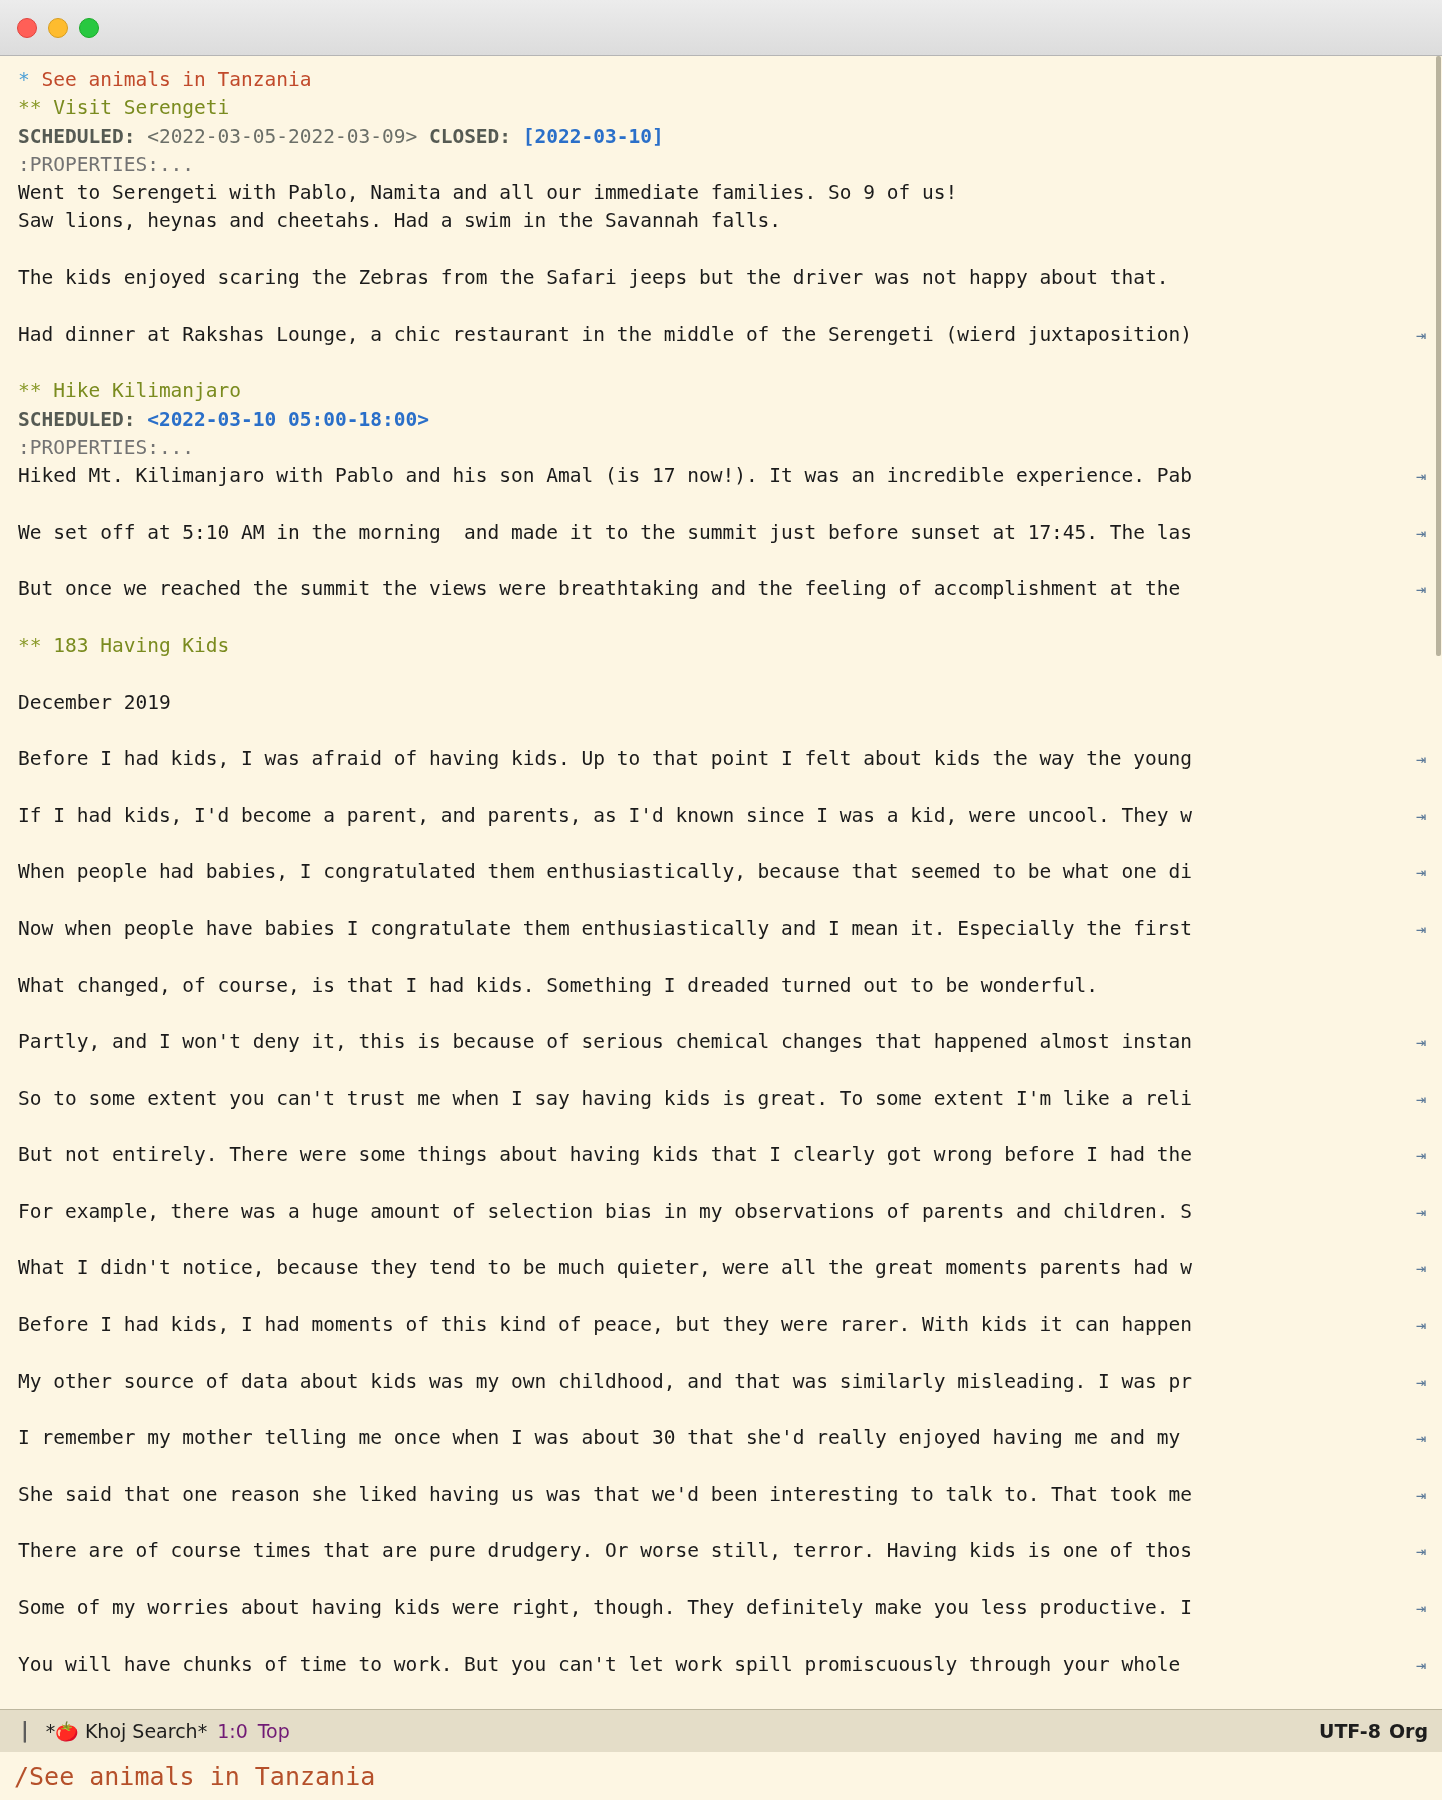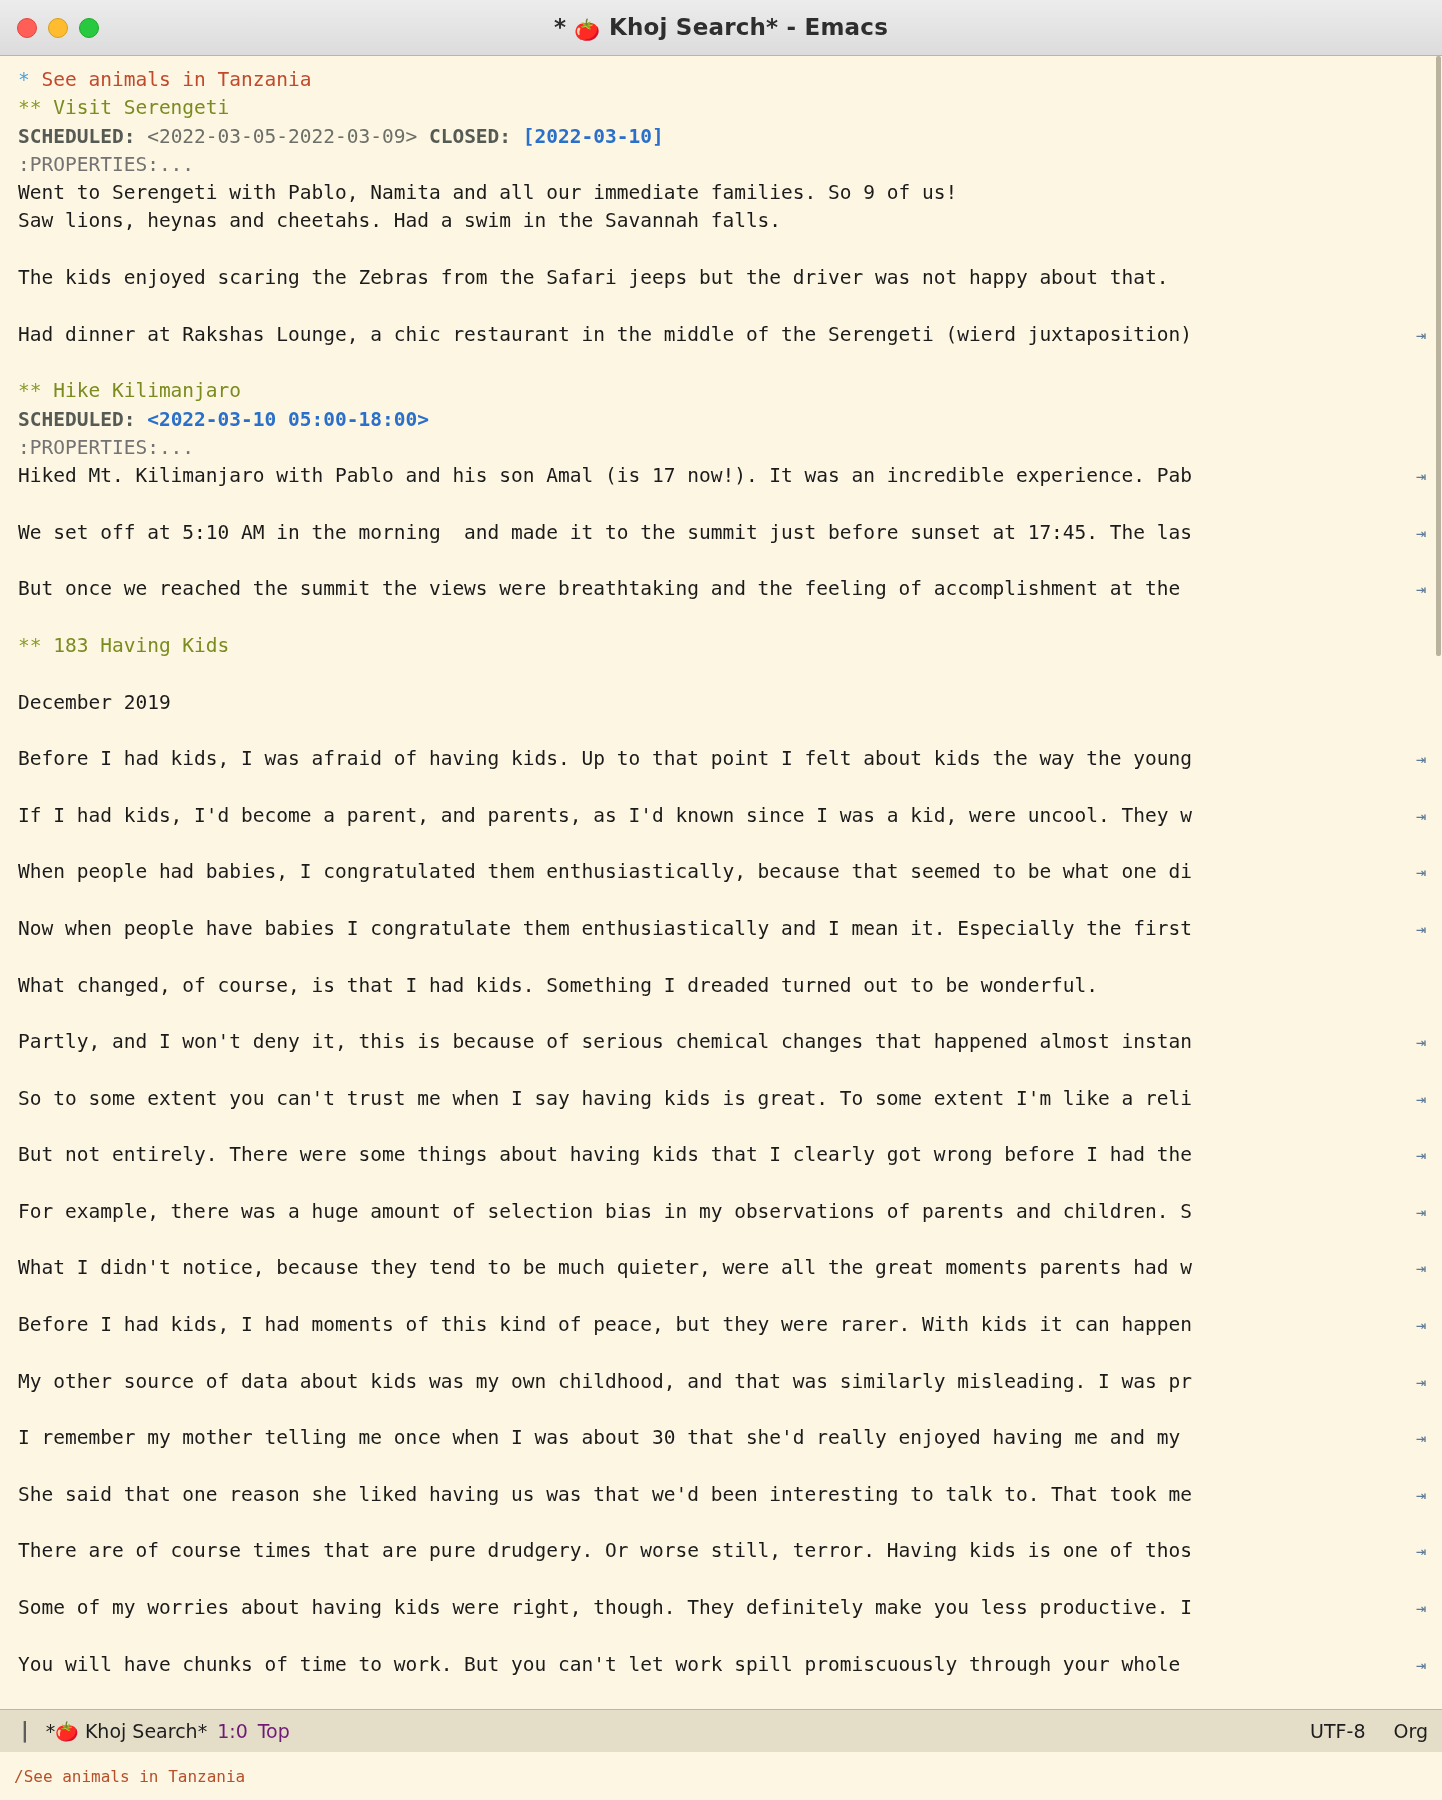--- a/index.html
+++ b/index.html
@@ -149,49 +149,46 @@
     color: #5c5c5c;
     font-size: 18px;
     letter-spacing: -2px;
   }
   .ml-buf {
     font-weight: normal;
   }
   .ml-pos { color: #701a75; }
   .ml-right {
     display: flex;
-    gap: 28px;
-    font-weight: normal;
+    gap: 8px;
+    font-weight: bold;
     justify-content: flex-end;
   }
   
   .minibuffer {
     height: 48px;
     min-height: 48px;
     background: #fdf6e3;
     display: flex;
     align-items: center;
     padding-left: 14px;
-    font-size: 16px;
+    font-size: 25px;
     color: #b5502a;
   }
 </style>
 </head>
 <body>
 
 <div class="window">
 
   <div class="titlebar">
     <div class="traffic">
       <span class="dot red"></span>
       <span class="dot yellow"></span>
       <span class="dot green"></span>
-    </div>
-    <div class="title">
-      <span>* </span><span class="emacs-glyph">🍅</span> <span>Khoj Search* - Emacs</span>
     </div>
   </div>
 
   <div class="buffer-wrap">
     <div class="fringe-left"></div>
     <div class="buffer" id="buffer"><div class="line"><span class="star">*</span><span class="h1"> See animals in Tanzania</span></div><div class="line"><span class="star2">**</span><span class="h2"> Visit Serengeti</span></div><div class="line"><span class="kw">SCHEDULED:</span><span class="ts"> &lt;2022-03-05-2022-03-09&gt; </span><span class="kw">CLOSED:</span><span class="link2"> [2022-03-10]</span></div><div class="line"><span class="props">:PROPERTIES:...</span></div><div class="line"><span>Went to Serengeti with Pablo, Namita and all our immediate families. So 9 of us!</span></div><div class="line"><span>Saw lions, heynas and cheetahs. Had a swim in the Savannah falls.</span></div><div class="line blank">&nbsp;</div><div class="line"><span>The kids enjoyed scaring the Zebras from the Safari jeeps but the driver was not happy about that.</span></div><div class="line blank">&nbsp;</div><div class="line"><span>Had dinner at Rakshas Lounge, a chic restaurant in the middle of the Serengeti (wierd juxtaposition)</span><span class="cont">⇥</span></div><div class="line blank">&nbsp;</div><div class="line"><span class="star2">**</span><span class="h2"> Hike Kilimanjaro</span></div><div class="line"><span class="kw">SCHEDULED:</span><span class="link2"> &lt;2022-03-10 05:00-18:00&gt;</span></div><div class="line"><span class="props">:PROPERTIES:...</span></div><div class="line"><span>Hiked Mt. Kilimanjaro with Pablo and his son Amal (is 17 now!). It was an incredible experience. Pab</span><span class="cont">⇥</span></div><div class="line blank">&nbsp;</div><div class="line"><span>We set off at 5:10 AM in the morning  and made it to the summit just before sunset at 17:45. The las</span><span class="cont">⇥</span></div><div class="line blank">&nbsp;</div><div class="line"><span>But once we reached the summit the views were breathtaking and the feeling of accomplishment at the </span><span class="cont">⇥</span></div><div class="line blank">&nbsp;</div><div class="line"><span class="star2">**</span><span class="h2"> 183 Having Kids</span></div><div class="line blank">&nbsp;</div><div class="line"><span>December 2019</span></div><div class="line blank">&nbsp;</div><div class="line"><span>Before I had kids, I was afraid of having kids. Up to that point I felt about kids the way the young</span><span class="cont">⇥</span></div><div class="line blank">&nbsp;</div><div class="line"><span>If I had kids, I'd become a parent, and parents, as I'd known since I was a kid, were uncool. They w</span><span class="cont">⇥</span></div><div class="line blank">&nbsp;</div><div class="line"><span>When people had babies, I congratulated them enthusiastically, because that seemed to be what one di</span><span class="cont">⇥</span></div><div class="line blank">&nbsp;</div><div class="line"><span>Now when people have babies I congratulate them enthusiastically and I mean it. Especially the first</span><span class="cont">⇥</span></div><div class="line blank">&nbsp;</div><div class="line"><span>What changed, of course, is that I had kids. Something I dreaded turned out to be wonderful.</span></div><div class="line blank">&nbsp;</div><div class="line"><span>Partly, and I won't deny it, this is because of serious chemical changes that happened almost instan</span><span class="cont">⇥</span></div><div class="line blank">&nbsp;</div><div class="line"><span>So to some extent you can't trust me when I say having kids is great. To some extent I'm like a reli</span><span class="cont">⇥</span></div><div class="line blank">&nbsp;</div><div class="line"><span>But not entirely. There were some things about having kids that I clearly got wrong before I had the</span><span class="cont">⇥</span></div><div class="line blank">&nbsp;</div><div class="line"><span>For example, there was a huge amount of selection bias in my observations of parents and children. S</span><span class="cont">⇥</span></div><div class="line blank">&nbsp;</div><div class="line"><span>What I didn't notice, because they tend to be much quieter, were all the great moments parents had w</span><span class="cont">⇥</span></div><div class="line blank">&nbsp;</div><div class="line"><span>Before I had kids, I had moments of this kind of peace, but they were rarer. With kids it can happen</span><span class="cont">⇥</span></div><div class="line blank">&nbsp;</div><div class="line"><span>My other source of data about kids was my own childhood, and that was similarly misleading. I was pr</span><span class="cont">⇥</span></div><div class="line blank">&nbsp;</div><div class="line"><span>I remember my mother telling me once when I was about 30 that she'd really enjoyed having me and my </span><span class="cont">⇥</span></div><div class="line blank">&nbsp;</div><div class="line"><span>She said that one reason she liked having us was that we'd been interesting to talk to. That took me</span><span class="cont">⇥</span></div><div class="line blank">&nbsp;</div><div class="line"><span>There are of course times that are pure drudgery. Or worse still, terror. Having kids is one of thos</span><span class="cont">⇥</span></div><div class="line blank">&nbsp;</div><div class="line"><span>Some of my worries about having kids were right, though. They definitely make you less productive. I</span><span class="cont">⇥</span></div><div class="line blank">&nbsp;</div><div class="line"><span>You will have chunks of time to work. But you can't let work spill promiscuously through your whole </span><span class="cont">⇥</span></div><div class="line blank">&nbsp;</div><div class="line"><span class="cont">⇥</span></div></div>
     <div class="fringe-right">
       <div class="scrollbar-track">
         <div class="scrollbar-thumb"></div>
       </div>

